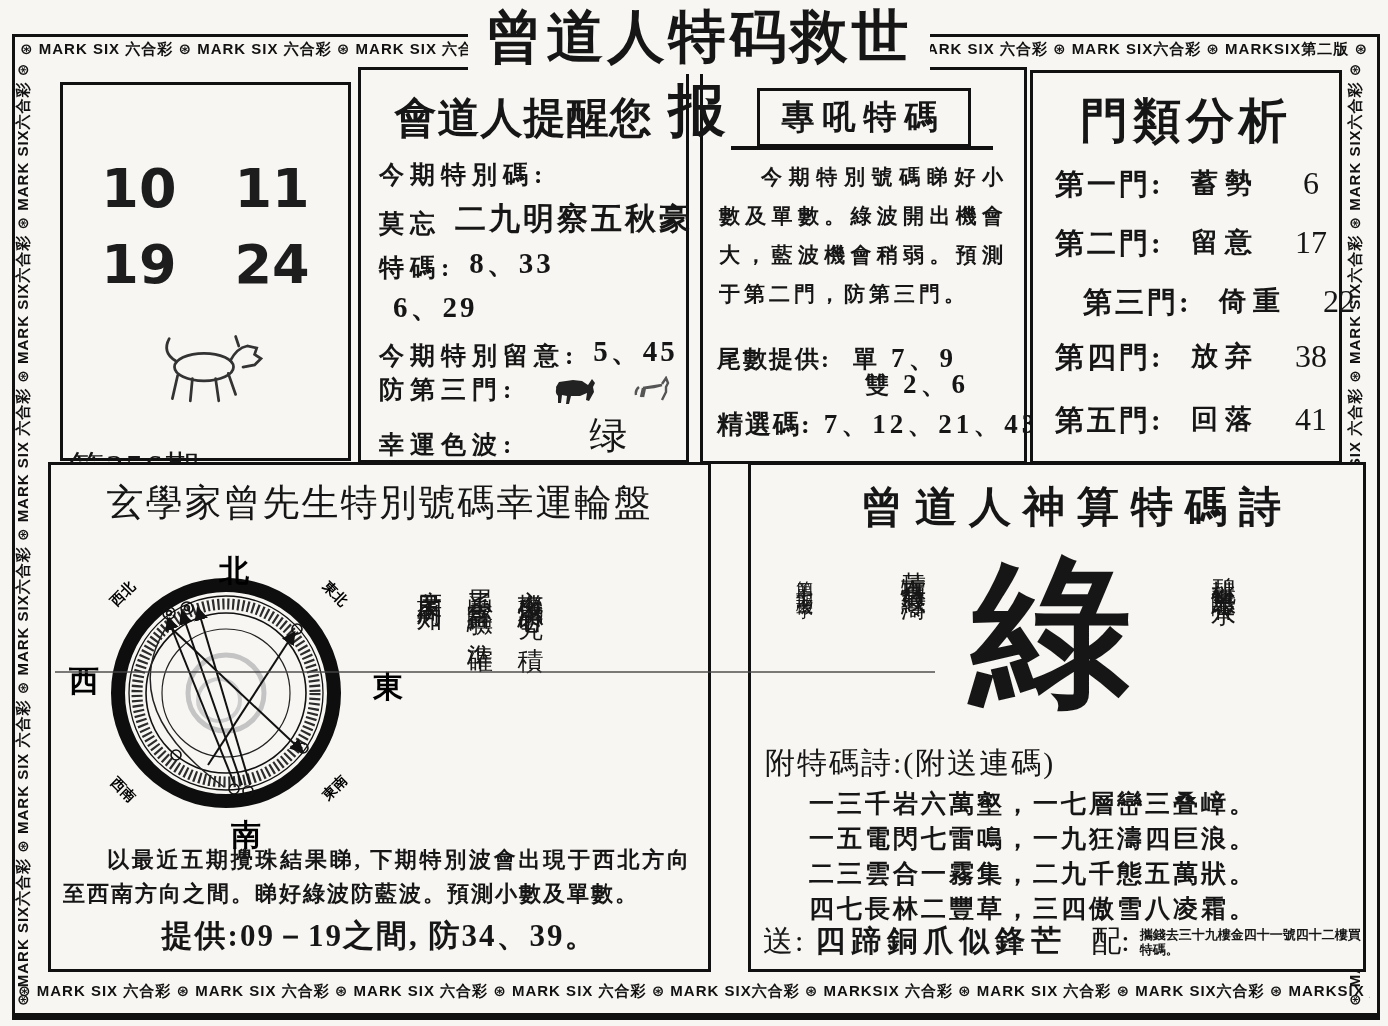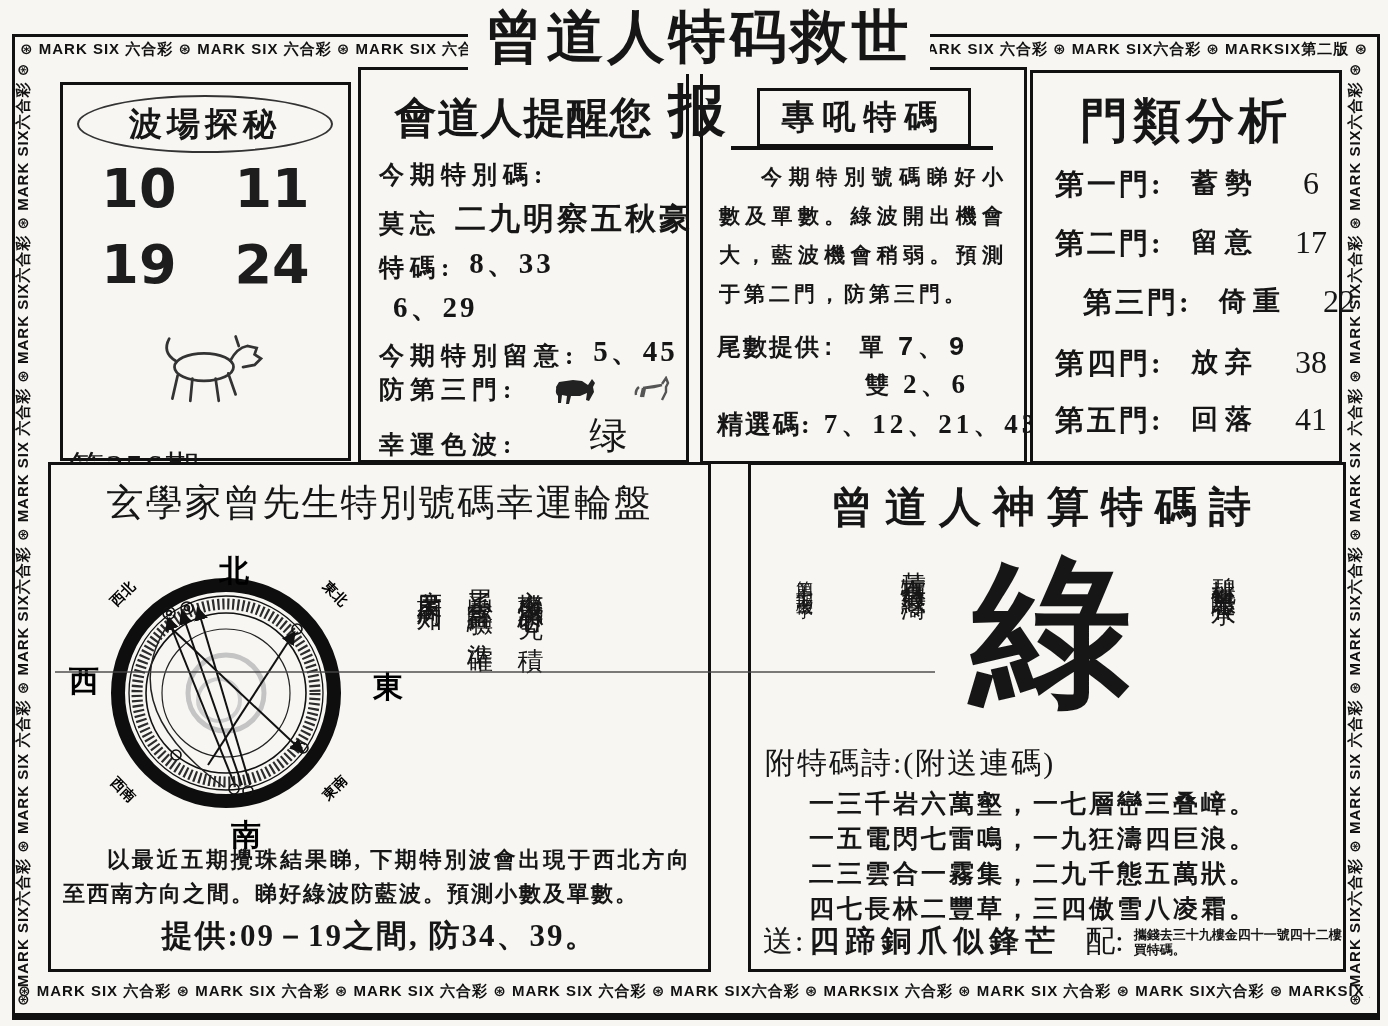--- a/index.html
+++ b/index.html
@@ -60,21 +60,21 @@
   .wheel-provide{position:absolute;left:0;top:450px;width:100%;text-align:center;
       font-size:31px;font-weight:600;letter-spacing:2px;}
   
   .poem-title{position:absolute;top:14px;width:100%;text-align:center;font-size:42px;letter-spacing:12px;font-weight:600;}
   .poem-col{position:absolute;letter-spacing:4px;}
   .big-char{position:absolute;left:210px;top:80px;width:180px;font-size:160px;font-weight:bold;line-height:180px;text-align:center;}
   .attach-line{position:absolute;left:14px;top:278px;font-size:30px;letter-spacing:2px;}
   .poem-line{position:absolute;left:58px;width:480px;font-size:25px;letter-spacing:3px;font-weight:600;white-space:nowrap;}
   .send-row{position:absolute;left:12px;top:456px;display:flex;align-items:center;white-space:nowrap;}
   .send-label{font-size:30px;letter-spacing:2px;}
-  .send-val{font-size:30px;font-weight:bold;letter-spacing:6px;margin-left:4px;}
+  .send-val{font-size:30px;font-weight:bold;letter-spacing:6px;margin-left:10px;}
   .match-label{font-size:30px;margin-left:24px;}
   .match-val{font-size:13px;font-weight:bold;margin-left:10px;max-width:250px;white-space:normal;line-height:15px;}
   
   .scan-line{left:55px;top:671px;width:880px;height:2px;background:#454545;opacity:.7;z-index:5;}
   svg text{font-family:"Liberation Serif","DejaVu Serif",serif;}
 </style>
 </head>
 <body>
 
 <div class="page">
@@ -91,21 +91,20 @@
   </div>
   <div class="abs band-right-wrap">
     <div class="band band-side rot-ccw">⊛ MARK SIX六合彩 ⊛ MARK SIX 六合彩 ⊛ MARK SIX六合彩 ⊛ MARK SIX 六合彩 ⊛ MARK SIX六合彩 ⊛ MARK SIX六合彩 ⊛ MARK SIX六合彩 ⊛</div>
   </div>
 
   <div class="abs main-title">曾道人特码救世报</div>
 
   <div class="abs scan-line"></div>
 
   <div class="nbox" style="left:60px;top:82px;width:285px;height:373px;">
-    <div class="ellipse-title">波場探秘</div>
     <div class="bignum-row" style="top:72px;">
       <span>10</span>
       <span>11</span>
     </div>
     <div class="bignum-row" style="top:148px;">
       <span>19</span>
       <span>24</span>
     </div>
     <svg class="abs" style="left:82px;top:242px;" width="118" height="78" viewBox="0 0 110 74">
       <g stroke="#333" fill="none" stroke-width="2.6" stroke-linecap="round">
@@ -152,21 +151,21 @@
     <div class="r-row" style="top:340px;">
       <span class="r-label">幸運色波:</span>
       <span class="r-val" style="font-size:38px;font-weight:500;margin-left:72px;">绿</span>
     </div>
   </div>
 
   <div class="nbox" style="left:700px;top:67px;width:321px;height:391px;">
     <div class="spell-titlebox">專吼特碼</div>
     <div class="spell-underline"></div>
     <div class="spell-par">今期特別號碼睇好小數及單數。綠波開出機會大，藍波機會稍弱。預測于第二門，防第三門。</div>
-    <div class="s-row" style="top:258px;font-family:Liberation Mono, monospace;">
+    <div class="s-row" style="top:270px;">
       <span class="s-label">尾數提供:</span>
       <span class="s-label" style="margin-left:22px;">單</span>
       <span class="s-val">7、9</span>
     </div>
     <div class="s-row" style="top:296px;left:162px;">
       <span class="s-label">雙</span>
       <span class="s-val">2、6</span>
     </div>
     <div class="s-row" style="top:336px;">
       <span class="s-label" style="font-size:26px;">精選碼:</span>
@@ -184,21 +183,21 @@
     <div class="cat-row" style="top:151px;">
       <span class="cat-door">第二門:</span>
       <span class="cat-word">留意</span>
       <span class="cat-num">17</span>
     </div>
     <div class="cat-row" style="top:210px;margin-left:28px;">
       <span class="cat-door">第三門:</span>
       <span class="cat-word">倚重</span>
       <span class="cat-num">22</span>
     </div>
-    <div class="cat-row" style="top:271px;">
+    <div class="cat-row" style="top:265px;">
       <span class="cat-door">第四門:</span>
       <span class="cat-word">放弃</span>
       <span class="cat-num">38</span>
     </div>
     <div class="cat-row" style="top:328px;">
       <span class="cat-door">第五門:</span>
       <span class="cat-word">回落</span>
       <span class="cat-num">41</span>
     </div>
   </div>
@@ -244,21 +243,21 @@
       <text x="64" y="248" font-size="14" font-weight="bold" text-anchor="middle" transform="rotate(45 64 248)">西南</text>
       <text x="282" y="246" font-size="14" font-weight="bold" text-anchor="middle" transform="rotate(-45 282 246)">東南</text>
     </svg>
     <div class="wheel-cols vert">玄機學潛心研究、積
 累了豐富經驗、準確
 度衆所周知·</div>
     <div class="wheel-par">以最近五期攪珠結果睇, 下期特別波會出現于西北方向至西南方向之間。睇好綠波防藍波。預測小數及單數。</div>
     <div class="wheel-provide">提供:09－19之間, 防34、39。</div>
   </div>
 
-  <div class="nbox" style="left:748px;top:462px;width:592px;height:504px;">
+  <div class="nbox" style="left:748px;top:462px;width:592px;height:504px;padding-left:20px;">
     <div class="poem-title">曾道人神算特碼詩</div>
     <div class="poem-col vert" style="left:42px;top:102px;height:170px;font-size:17px;letter-spacing:3px;">第四十七期玄機字</div>
     <div class="poem-col vert" style="left:146px;top:86px;height:200px;font-size:25px;">黃犢有情鼓綠濤</div>
     <div class="big-char">綠</div>
     <div class="poem-col vert" style="left:456px;top:92px;height:200px;font-size:25px;">碧桃無意隨春水</div>
     <div class="attach-line">附特碼詩:(附送連碼)</div>
     <div class="poem-line" style="top:322px;">一三千岩六萬壑，一七層巒三叠嶂。</div>
     <div class="poem-line" style="top:357px;">一五電閃七雷鳴，一九狂濤四巨浪。</div>
     <div class="poem-line" style="top:392px;">二三雲合一霧集，二九千態五萬狀。</div>
     <div class="poem-line" style="top:427px;">四七長林二豐草，三四傲雪八凌霜。</div>

